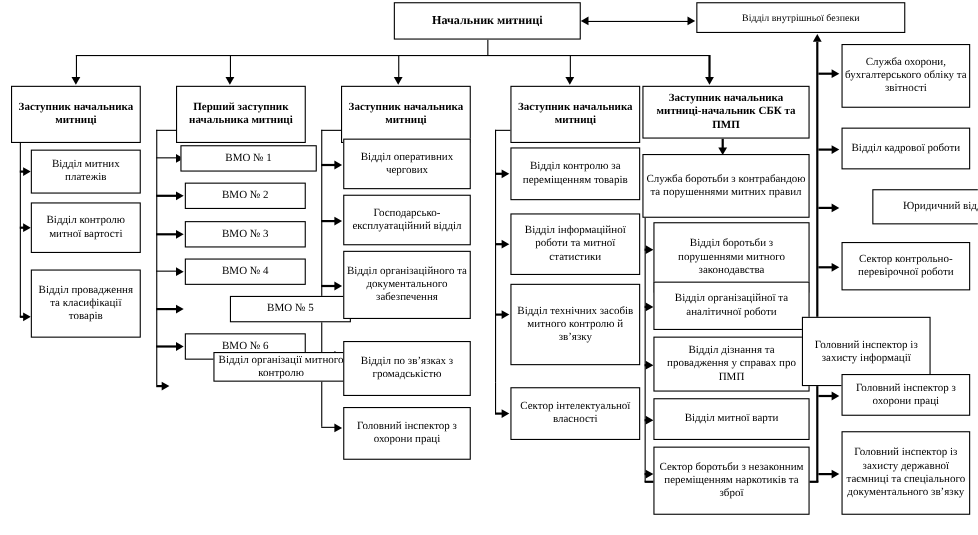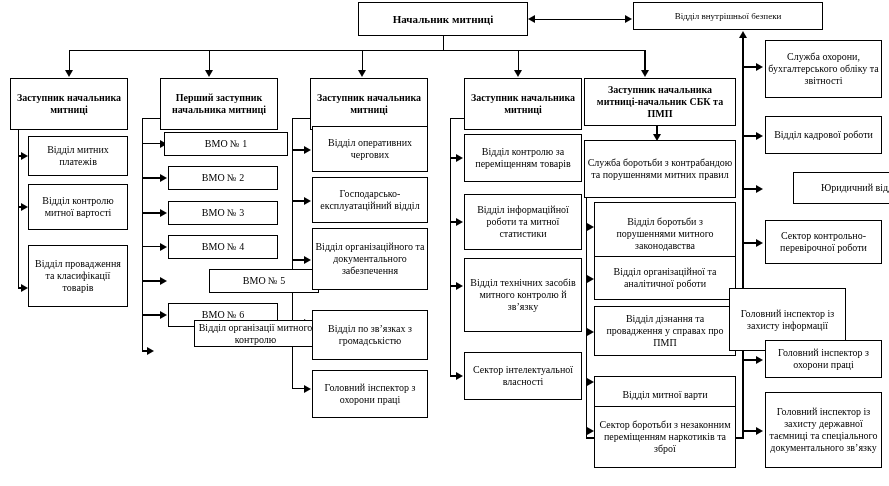--- a/index.html
+++ b/index.html
@@ -276,21 +276,21 @@
   </div>
   <div class="ln h2" style="left:586px; top:278px; width:3px;"></div>
   <div class="arr right" style="left:587px; top:275px;"></div>
 
   <div class="box fs10" style="left:594px; top:306px; width:142px; height:50px;">
     <span>Відділ дізнання та провадження у справах про ПМП</span>
   </div>
   <div class="ln h2" style="left:586px; top:331px; width:3px;"></div>
   <div class="arr right" style="left:587px; top:328px;"></div>
 
-  <div class="box fs10" style="left:594px; top:376px; width:142px; height:38px;">
+  <div class="box fs10" style="left:594px; top:362px; width:142px; height:38px;">
     <span>Відділ митної варти</span>
   </div>
   <div class="ln h2" style="left:586px; top:381px; width:3px;"></div>
   <div class="arr right" style="left:587px; top:378px;"></div>
 
   <div class="box fs10" style="left:594px; top:406px; width:142px; height:62px;">
     <span>Сектор боротьби з незаконним переміщенням наркотиків та зброї</span>
   </div>
   <div class="ln h2" style="left:586px; top:430px; width:3px;"></div>
   <div class="arr right" style="left:587px; top:427px;"></div>

